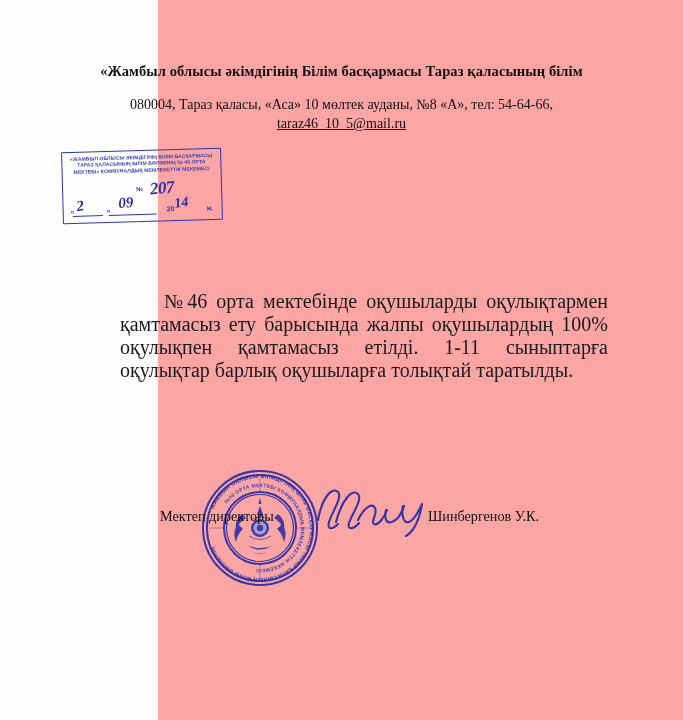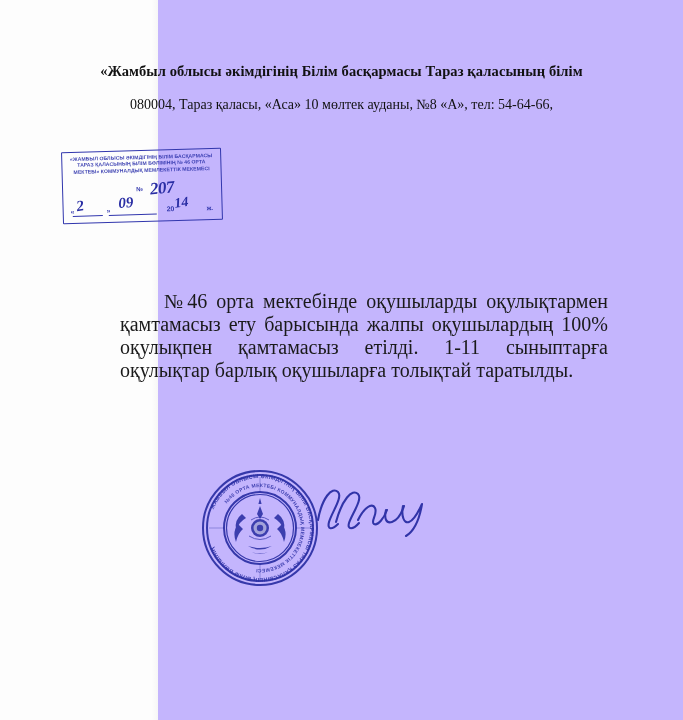--- a/index.html
+++ b/index.html
@@ -14,21 +14,21 @@
     position: relative;
     overflow: hidden;
     font-family: "Liberation Serif", "DejaVu Serif", serif;
     color: #111111;
     -webkit-font-smoothing: antialiased;
   }
 
   .page {
     position: absolute;
     inset: 0;
-    background: #c4b5fd;
+    background: #fca5a5;
   }
   
   .scan-seam {
     position: absolute;
     left: 0; top: 0;
     width: 158px; height: 100%;
     background: linear-gradient(to right, #fdfdfd 0%, #fdfdfd 96%, #f6f6f6 100%);
     pointer-events: none;
   }
 
@@ -212,20 +212,21 @@
 </head>
 <body>
 
 <div class="page">
 
   <div class="scan-seam"></div>
 
   <div class="letterhead">
     <div class="lh-title">«Жамбыл облысы әкімдігінің Білім басқармасы Тараз қаласының білім</div>
     <div class="lh-address">080004, Тараз қаласы, «Аса» 10 мөлтек ауданы, №8 «А», тел: 54-64-66,</div>
+    <div class="lh-email">taraz46_10_5@mail.ru</div>
   </div>
 
   <div class="reg-stamp">
     <div class="frame"></div>
 
     <div class="org">«ЖАМБЫЛ ОБЛЫСЫ ӘКІМДІГІНІҢ БІЛІМ БАСҚАРМАСЫ ТАРАЗ ҚАЛАСЫНЫҢ БІЛІМ БӨЛІМІНІҢ № 46 ОРТА МЕКТЕБІ» КОММУНАЛДЫҚ МЕМЛЕКЕТТІК МЕКЕМЕСІ</div>
 
     <div class="num-row">№</div>
     <div class="hand-num">207</div>
 
@@ -298,14 +299,18 @@
       <g fill="none" stroke="#2a2ea4" stroke-width="2.1" stroke-linecap="round" stroke-linejoin="round" opacity="0.95">
         <path d="M6 42 C 10 20, 20 8, 26 14 C 31 19, 20 34, 17 44 C 15 52, 20 52, 26 46"></path>
         <path d="M24 44 C 30 22, 40 10, 46 16 C 51 21, 40 36, 37 45 C 35 52, 41 52, 47 45"></path>
         <path d="M46 42 C 52 30, 60 24, 63 30 C 66 36, 58 44, 62 46 C 66 48, 72 40, 75 32"></path>
         <path d="M74 32 C 72 40, 74 46, 80 44 C 86 42, 90 34, 92 28"></path>
         <path d="M91 28 C 89 38, 92 46, 97 44 C 103 42, 107 32, 110 26 C 108 38, 104 52, 94 58"></path>
       </g>
     </svg>
   </div>
 
+  <div class="sig-block">
+    <span class="sig-role">Мектеп директоры</span>
+    <span class="sig-name">Шинбергенов У.К.</span>
+  </div>
 
 </div>
 
 </body></html>

